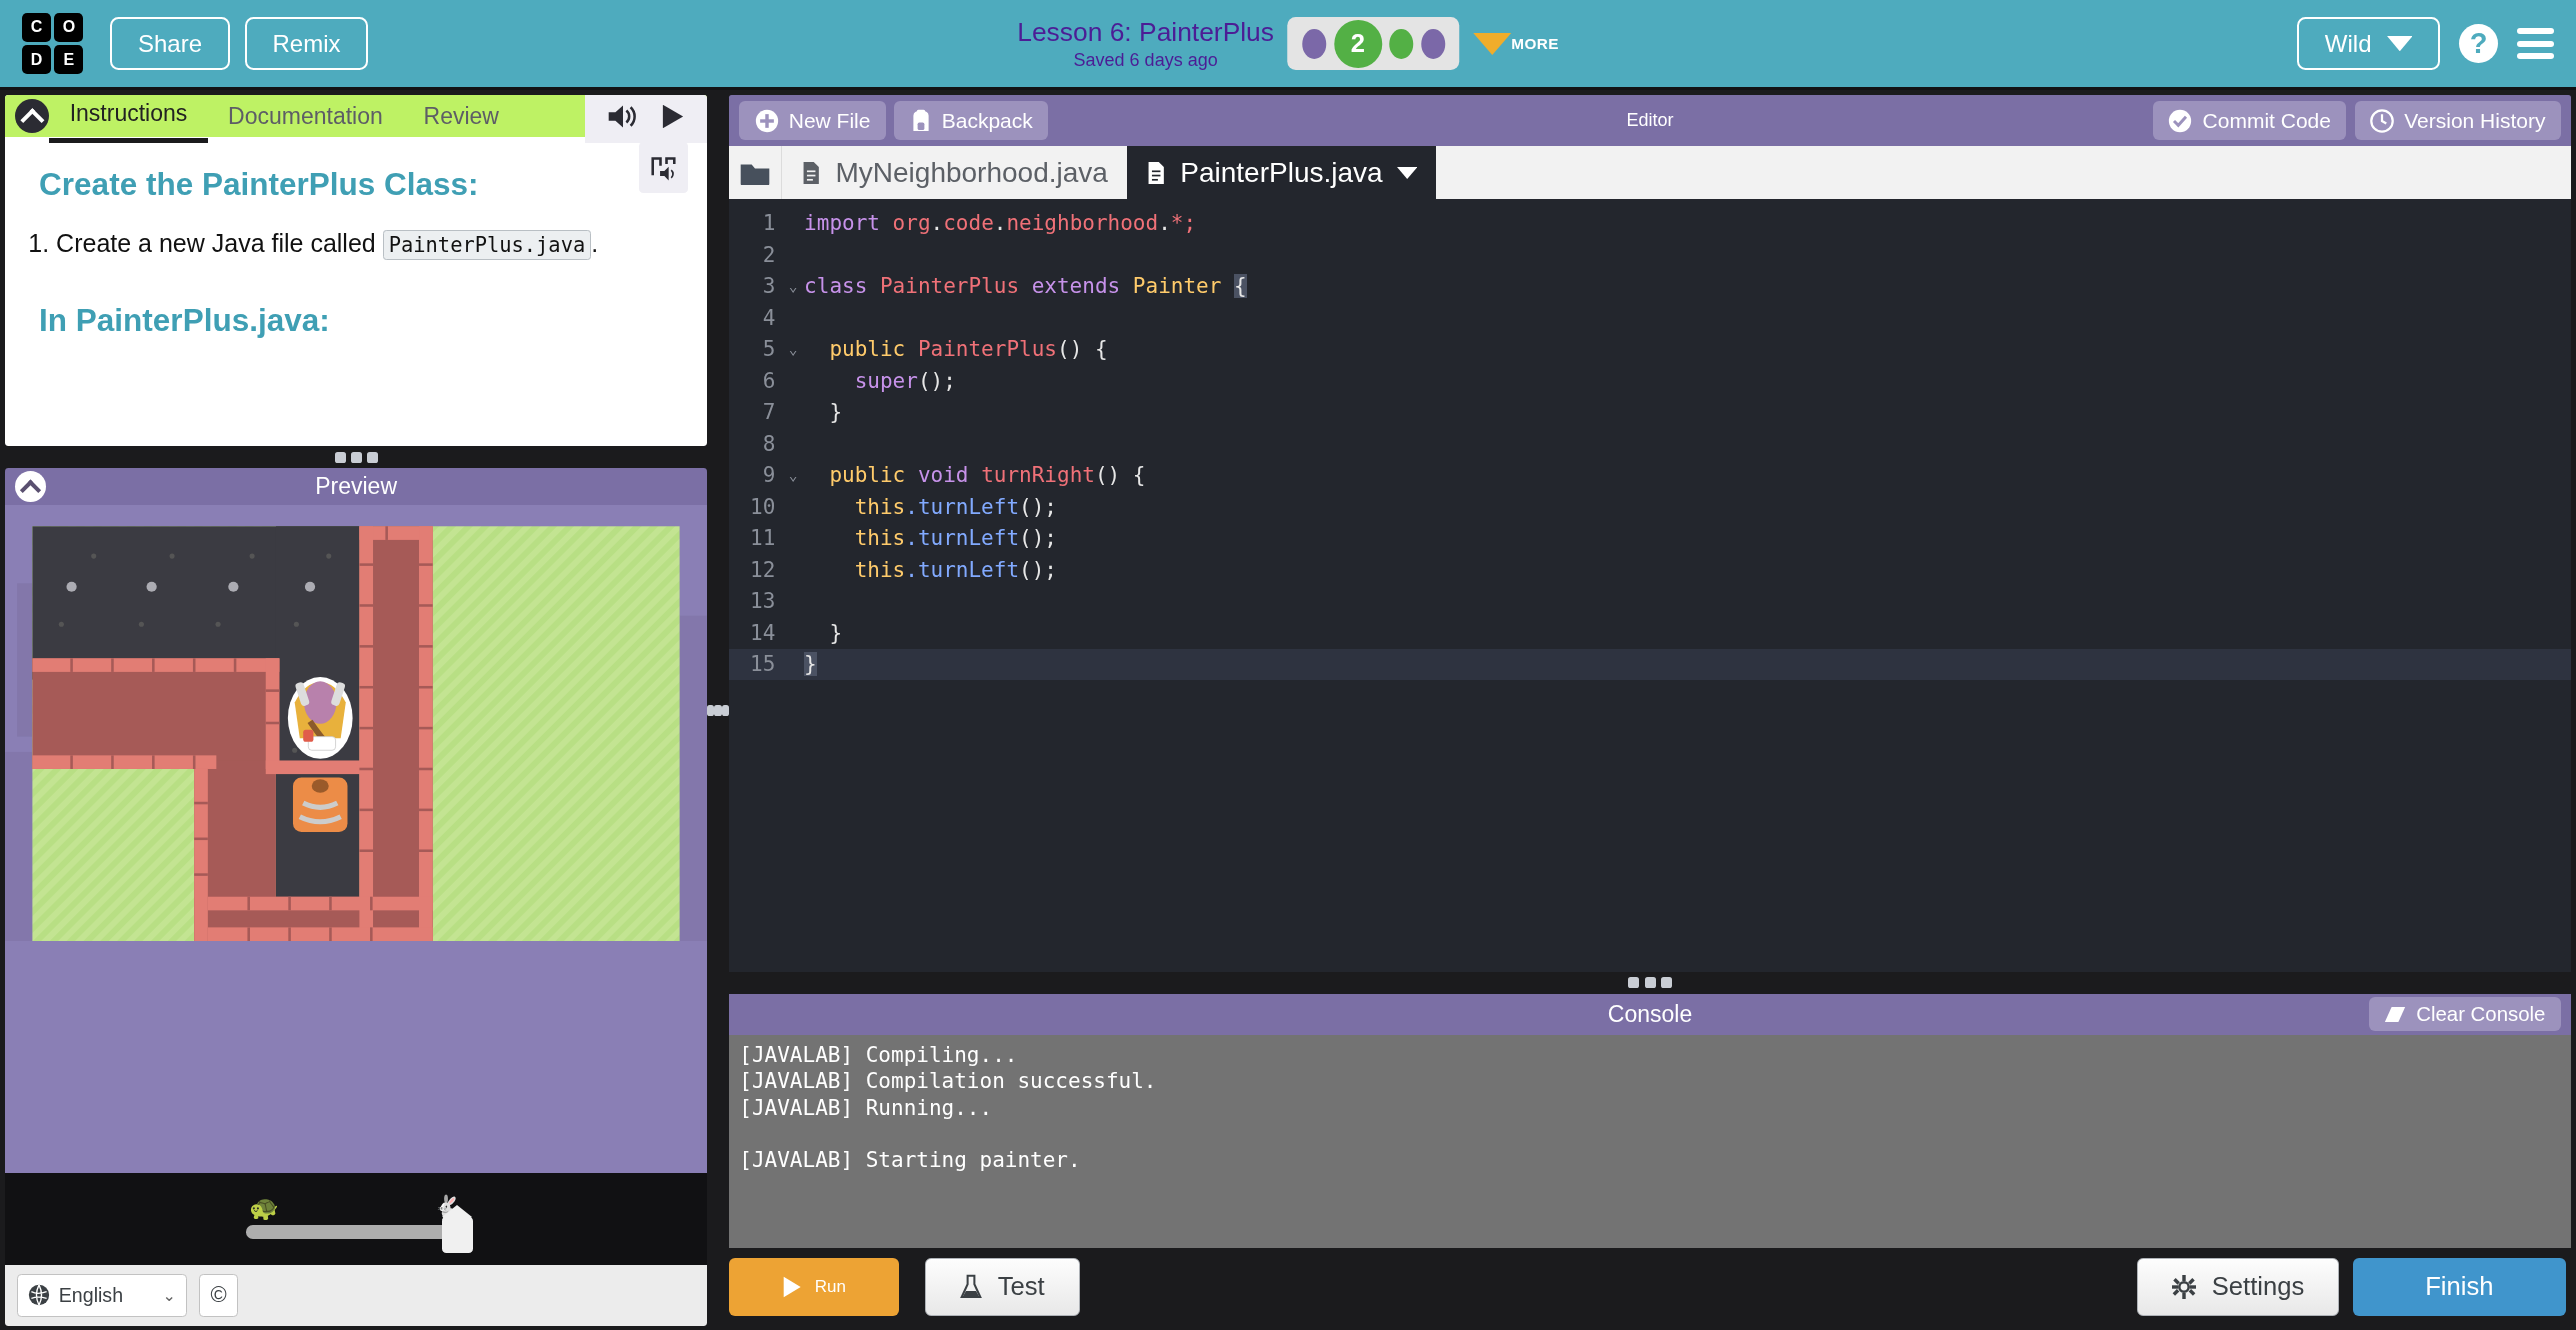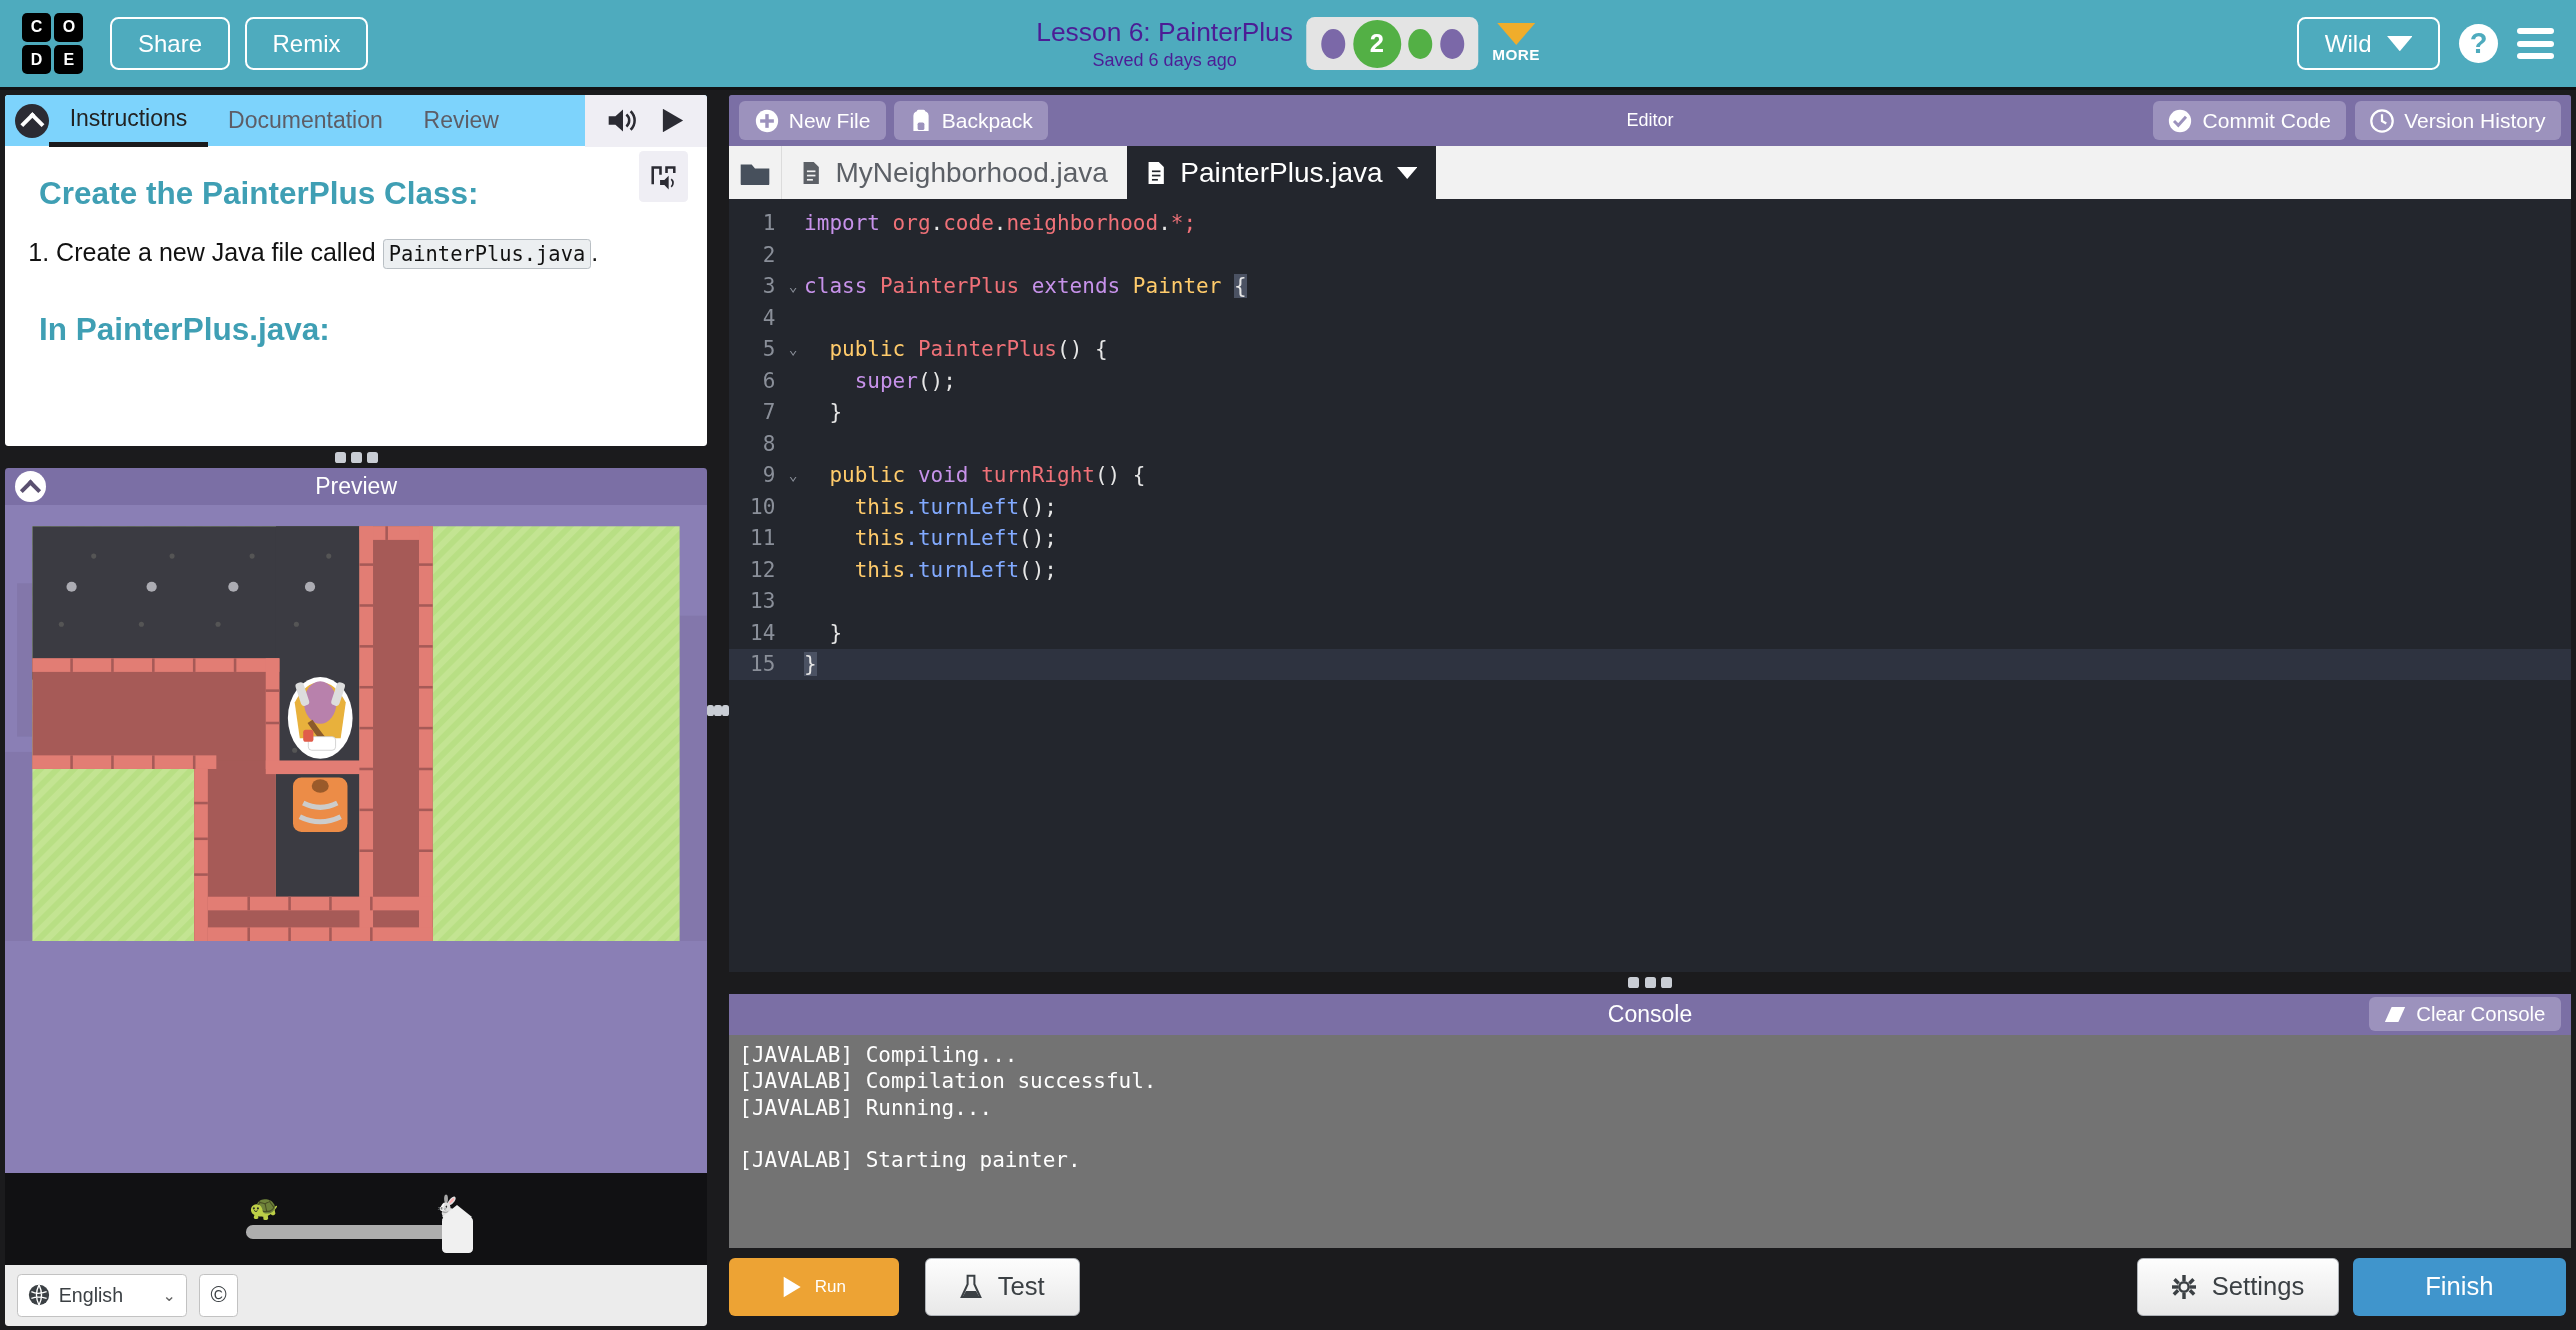--- a/index.html
+++ b/index.html
@@ -39,21 +39,21 @@
     background: #e4e4e4; border-radius: 8.5px; height: 53px;
     display: flex; align-items: center; gap: 7.7px; padding: 0 14.5px;
   }
   .bub { width: 24px; height: 30px; border-radius: 50%; background: #7b68a8; }
   .bub.green { background: #53b045; }
   .bub.cur {
     width: 48px; height: 48px; background: #53b045; color: #fff;
     display: flex; align-items: center; justify-content: center;
     font-size: 25.6px; font-weight: bold;
   }
-  .more { display: flex; flex-direction: column; align-items: center; color: #fff; cursor: pointer; }
+  .more { display: flex; flex-direction: row; align-items: center; color: #fff; cursor: pointer; }
   .more .tri {
     width: 0; height: 0; border-left: 19.6px solid transparent; border-right: 19.6px solid transparent;
     border-top: 22px solid #f0ad2b;
   }
   .more .lbl { font-size: 15.3px; font-weight: bold; margin-top: 1.7px; letter-spacing: 0.4px; }
   .hright { margin-left: auto; display: flex; align-items: center; gap: 19px; }
   .help-icon {
     width: 39px; height: 39px; border-radius: 50%; background: #fff; color: #4eabbe;
     display: flex; align-items: center; justify-content: center;
     font-size: 29px; font-weight: bold; cursor: pointer;
@@ -64,21 +64,21 @@
   
   .body { flex: 1; display: flex; min-height: 0; background: #1b1b1d; padding: 5.1px; gap: 0; }
   .leftcol { width: 702px; display: flex; flex-direction: column; flex: none; }
   .vdrag { width: 22px; display: flex; align-items: center; justify-content: center; flex: none; }
   .vdrag i { display: block; width: 11px; height: 11px; background: #c9cdd4; border-radius: 2.6px; margin: 3.4px 0; }
   .rightcol { flex: 1; display: flex; flex-direction: column; min-width: 0; }
 
   
   .ipanel { background: #fff; border-radius: 3.4px; height: 351px; flex: none;
             display: flex; flex-direction: column; overflow: hidden; }
-  .itabs { background: #7dd3fc; height: 51px; display: flex; align-items: center;
+  .itabs { background: #bef264; height: 42px; display: flex; align-items: center;
            padding-left: 10.2px; gap: 0; position: relative; }
   .chev-btn {
     width: 34px; height: 34px; border-radius: 50%; background: #2b2b33;
     display: flex; align-items: center; justify-content: center; cursor: pointer; flex: none;
   }
   .chev-btn::after { content: ""; width: 12.8px; height: 12.8px; border-left: 4.3px solid #fff;
                      border-top: 4.3px solid #fff; transform: rotate(45deg) translate(2.6px, 2.6px); }
   .itab { font-size: 23px; color: #5d5d66; padding: 0 20.4px; height: 53px;
           display: flex; align-items: center; cursor: pointer; }
   .itab.active { color: #222; border-bottom: 5.1px solid #1b1b1d; font-weight: normal; }

